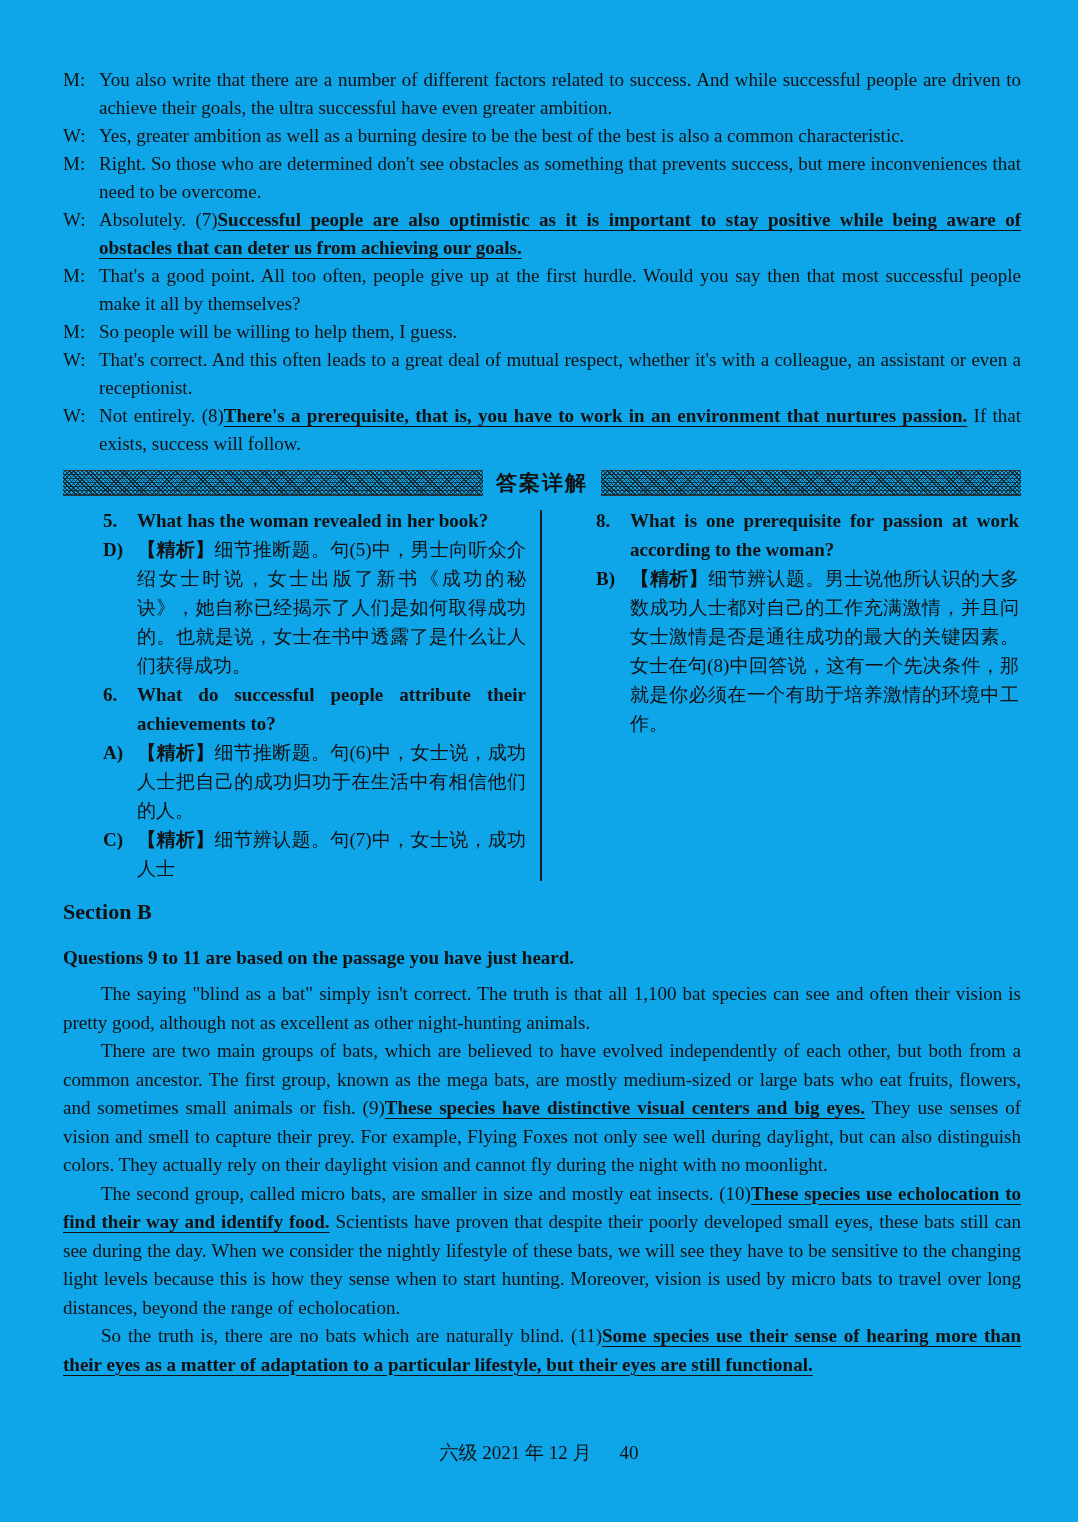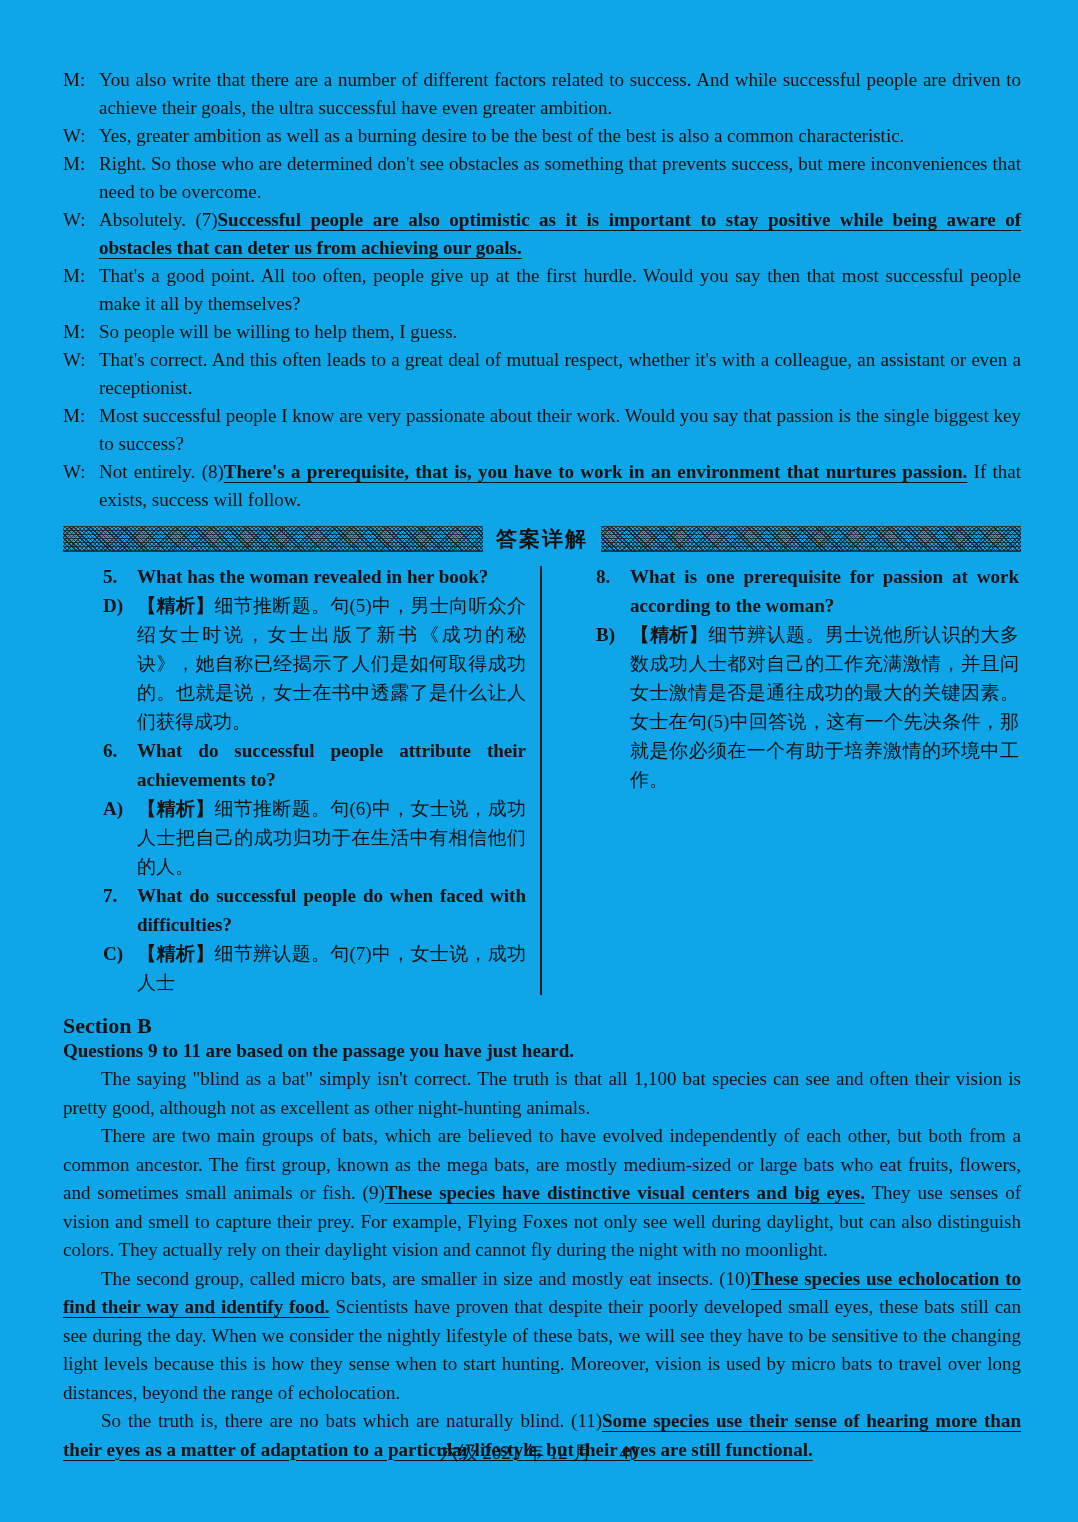--- a/index.html
+++ b/index.html
@@ -31,22 +31,22 @@
   .cols{display:flex;margin-top:4px;}
   .col{width:463px;font-size:19px;line-height:29px;}
   .divider{width:2px;background:#1c1c1c;margin:4px 14px 2px 14px;}
   .hang{padding-left:34px;text-indent:-34px;text-align:justify;margin-left:40px;}
   .lbl{display:inline-block;width:34px;text-indent:0;font-weight:bold;}
   .q{font-weight:bold;}
   .tag{font-weight:bold;}
   .cont{padding-left:34px;text-align:justify;}
 
   
-  .secb{font-size:22px;font-weight:bold;margin:16px 0 1px;}
-  .intro{font-weight:bold;font-size:19px;margin:0 0 3px;text-align:justify;}
+  .secb{font-size:22px;font-weight:bold;margin:16px 0 22px;}
+  .intro{font-weight:bold;font-size:19px;margin:0 0 11px;text-align:justify;}
   .passage{font-size:19px;line-height:28.5px;}
   .para{margin:0;text-align:justify;text-indent:38px;}
 
   
   .footer{position:absolute;left:0;top:1440px;width:1078px;text-align:center;font-size:19px;}
   .pageno{margin-left:28px;}
 </style>
 </head>
 <body>
 
@@ -54,43 +54,41 @@
   <div class="content">
 
     <section class="dialogue">
       <div class="turn"><span class="spk">M:</span><span>You also write that there are a number of different factors related to success. And while successful people are driven to achieve their goals, the ultra successful have even greater ambition.</span></div>
       <div class="turn"><span class="spk">W:</span><span>Yes, greater ambition as well as a burning desire to be the best of the best is also a common characteristic.</span></div>
       <div class="turn"><span class="spk">M:</span><span>Right. So those who are determined don't see obstacles as something that prevents success, but mere inconveniences that need to be overcome.</span></div>
       <div class="turn"><span class="spk">W:</span><span>Absolutely. (7)</span><span class="u">Successful people are also optimistic as it is important to stay positive while being aware of obstacles that can deter us from achieving our goals.</span></div>
       <div class="turn"><span class="spk">M:</span><span>That's a good point. All too often, people give up at the first hurdle. Would you say then that most successful people make it all by themselves?</span></div>
       <div class="turn"><span class="spk">M:</span><span>So people will be willing to help them, I guess.</span></div>
       <div class="turn"><span class="spk">W:</span><span>That's correct. And this often leads to a great deal of mutual respect, whether it's with a colleague, an assistant or even a receptionist.</span></div>
-      <div class="turn"><span class="spk">M:</span><span>Most successful people I know are very passionate about their work. Would you say that passion is the single biggest key to success?</span></div>
       <div class="turn"><span class="spk">W:</span><span>Not entirely. (8)</span><span class="u">There's a prerequisite, that is, you have to work in an environment that nurtures passion.</span><span> If that exists, success will follow.</span></div>
     </section>
 
     <div class="ans-header">
       <div class="hatch"></div>
       <div class="ans-title">答案详解</div>
       <div class="hatch"></div>
     </div>
 
     <div class="cols">
       <div class="col">
         <div class="hang q"><span class="lbl">5.</span><span>What has the woman revealed in her book?</span></div>
         <div class="hang"><span class="lbl">D)</span><span class="tag">【精析】</span><span>细节推断题。句(5)中，男士向听众介绍女士时说，女士出版了新书《成功的秘诀》，她自称已经揭示了人们是如何取得成功的。也就是说，女士在书中透露了是什么让人们获得成功。</span></div>
         <div class="hang q"><span class="lbl">6.</span><span>What do successful people attribute their achievements to?</span></div>
         <div class="hang"><span class="lbl">A)</span><span class="tag">【精析】</span><span>细节推断题。句(6)中，女士说，成功人士把自己的成功归功于在生活中有相信他们的人。</span></div>
-        <div class="hang q"><span class="lbl">7.</span><span>What do successful people do when faced with difficulties?</span></div>
         <div class="hang"><span class="lbl">C)</span><span class="tag">【精析】</span><span>细节辨认题。句(7)中，女士说，成功人士</span></div>
       </div>
       <div class="divider"></div>
       <div class="col">
         <div class="hang q"><span class="lbl">8.</span><span>What is one prerequisite for passion at work according to the woman?</span></div>
-        <div class="hang"><span class="lbl">B)</span><span class="tag">【精析】</span><span>细节辨认题。男士说他所认识的大多数成功人士都对自己的工作充满激情，并且问女士激情是否是通往成功的最大的关键因素。女士在句(5)中回答说，这有一个先决条件，那就是你必须在一个有助于培养激情的环境中工作。</span></div>
+        <div class="hang"><span class="lbl">B)</span><span class="tag">【精析】</span><span>细节辨认题。男士说他所认识的大多数成功人士都对自己的工作充满激情，并且问女士激情是否是通往成功的最大的关键因素。女士在句(8)中回答说，这有一个先决条件，那就是你必须在一个有助于培养激情的环境中工作。</span></div>
       </div>
     </div>
 
     <h2 class="secb">Section B</h2>
     <p class="intro">Questions 9 to 11 are based on the passage you have just heard.</p>
 
     <div class="passage">
       <p class="para"><span>The saying "blind as a bat" simply isn't correct. The truth is that all 1,100 bat species can see and often their vision is pretty good, although not as excellent as other night-hunting animals.</span></p>
       <p class="para"><span>There are two main groups of bats, which are believed to have evolved independently of each other, but both from a common ancestor. The first group, known as the mega bats, are mostly medium-sized or large bats who eat fruits, flowers, and sometimes small animals or fish. (9)</span><span class="u">These species have distinctive visual centers and big eyes.</span><span> They use senses of vision and smell to capture their prey. For example, Flying Foxes not only see well during daylight, but can also distinguish colors. They actually rely on their daylight vision and cannot fly during the night with no moonlight.</span></p>
       <p class="para"><span>The second group, called micro bats, are smaller in size and mostly eat insects. (10)</span><span class="u">These species use echolocation to find their way and identify food.</span><span> Scientists have proven that despite their poorly developed small eyes, these bats still can see during the day. When we consider the nightly lifestyle of these bats, we will see they have to be sensitive to the changing light levels because this is how they sense when to start hunting. Moreover, vision is used by micro bats to travel over long distances, beyond the range of echolocation.</span></p>

